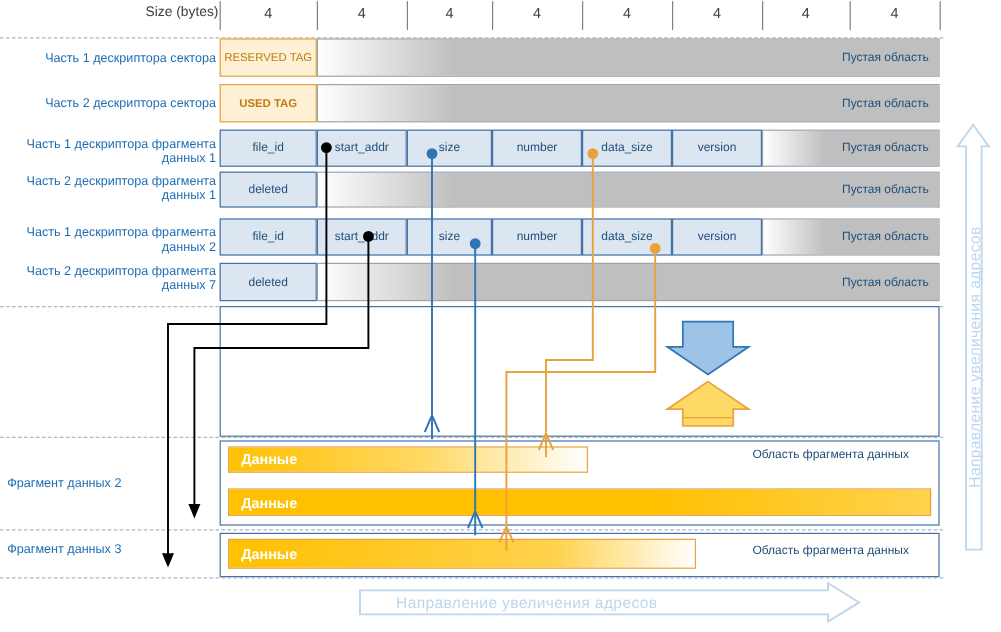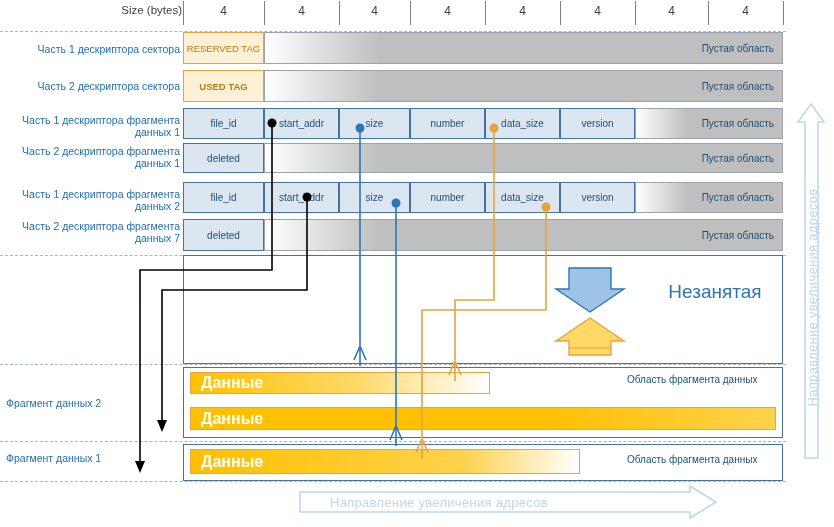--- a/index.html
+++ b/index.html
@@ -74,21 +74,21 @@
     text-align:center;
     line-height:24px;
   }
   .data-bar{
     position:absolute;
     box-sizing:border-box;
     border:1px solid #E8A33D;
     display:flex;align-items:center;
     color:#FFFFFF;
     font-weight:bold;
-    font-size:16px;
+    font-size:12px;
     padding-left:10px;
   }
   .bar-grad1{background:linear-gradient(to right,#FFC000 0%,#FFD966 55%,#FFFFFF 100%);}
   .bar-grad2{background:linear-gradient(to right,#FFC000 0%,#FFC000 60%,#FFD24D 100%);}
   .bar-grad3{background:linear-gradient(to right,#FFC000 0%,#FFD24D 70%,#FFFFFF 100%);}
   .region-lbl{
     position:absolute;
     font-size:10px;
     color:#1F4E79;
     text-align:right;
@@ -166,33 +166,32 @@
 <div class="cell cell-blue" style="left:410px;top:182px;width:75px;height:31px;">number</div>
 <div class="cell cell-blue" style="left:485px;top:182px;width:75px;height:31px;">data_size</div>
 <div class="cell cell-blue" style="left:560px;top:182px;width:75px;height:31px;">version</div>
 <div class="cell cell-gray grad-r2" style="left:635px;top:182px;width:148px;height:31px;">Пустая область</div>
 
 <div class="cell cell-blue" style="left:183px;top:219px;width:81px;height:32px;">deleted</div>
 <div class="cell cell-gray grad-r" style="left:264px;top:219px;width:519px;height:32px;">Пустая область</div>
 
 <div class="frame" style="left:183px;top:255px;width:600px;height:109px;background:#FFFFFF;"></div>
 <div class="empty-area" style="left:640px;top:280px;width:150px;">
-  <div>Незанятая</div>
 </div>
 
 <div class="frame" style="left:183px;top:367px;width:600px;height:71px;background:#FFFFFF;"></div>
 <div class="data-bar bar-grad1" style="left:190px;top:372px;width:300px;height:22px;">Данные</div>
 <div class="data-bar bar-grad2" style="left:190px;top:407px;width:586px;height:23px;">Данные</div>
 <div class="region-lbl" style="left:627px;top:374px;">Область фрагмента данных</div>
 <div class="rowlabel" style="left:6px;top:397px;width:174px;text-align:left;">Фрагмент данных 2</div>
 
 <div class="frame" style="left:183px;top:444px;width:600px;height:37px;background:#FFFFFF;"></div>
 <div class="data-bar bar-grad3" style="left:190px;top:449px;width:390px;height:25px;">Данные</div>
 <div class="region-lbl" style="left:627px;top:454px;">Область фрагмента данных</div>
-<div class="rowlabel" style="left:6px;top:452px;width:174px;text-align:left;">Фрагмент данных 1</div>
+<div class="rowlabel" style="left:6px;top:452px;width:174px;text-align:left;">Фрагмент данных 3</div>
 
 <svg width="834" height="527">
 
   <g>
     <circle cx="272" cy="123" r="4.5" fill="#000000"></circle>
     <path d="M272,123 L272,270 L140,270 L140,300" stroke="#000000" stroke-width="1.6" fill="none"></path>
     <path d="M140,300 L140,465" stroke="#000000" stroke-width="1.6" fill="none"></path>
     <polygon points="140,473 135,461 145,461" fill="#000000"></polygon>
   </g>
 

